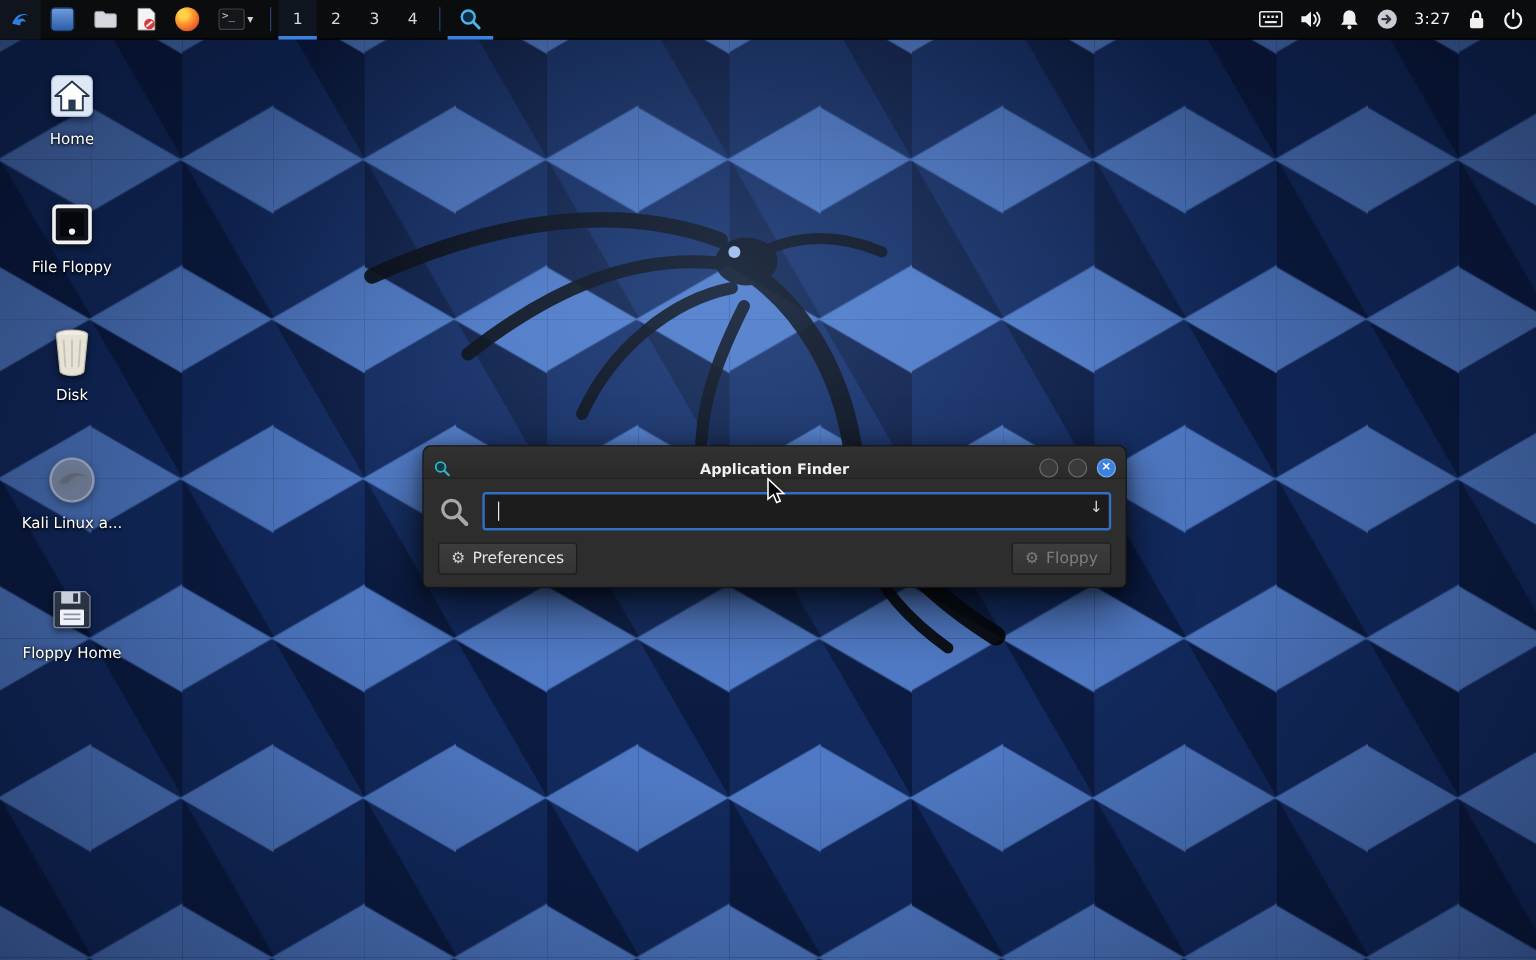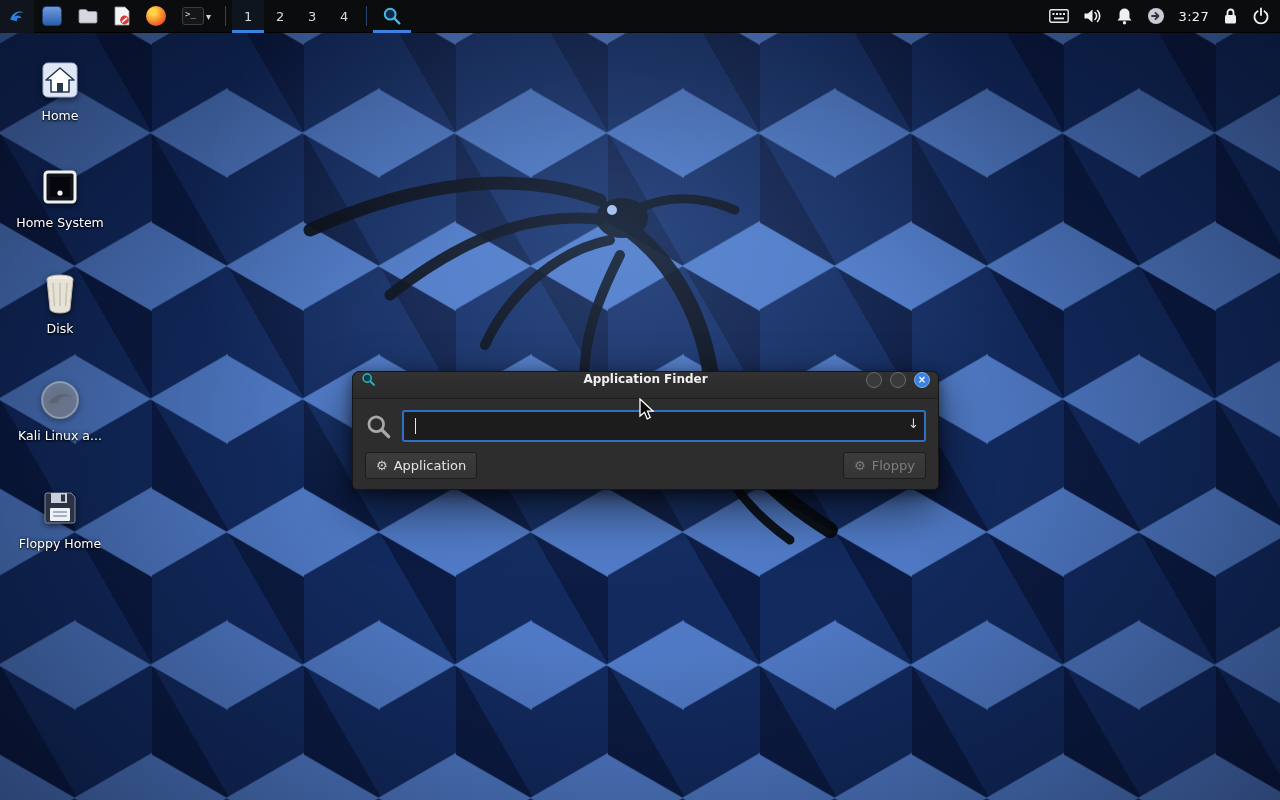--- a/index.html
+++ b/index.html
@@ -51,21 +51,21 @@
   .desk-item { position:absolute; left:12px; width:96px; display:flex; flex-direction:column; align-items:center; gap:5px; cursor:pointer; z-index:10; }
   .desk-item .lbl { color:#fff; font-size:12.5px; text-shadow:0 1px 2px #000, 0 0 4px rgba(0,0,0,.8); white-space:nowrap; max-width:96px; overflow:hidden; text-overflow:ellipsis; }
   .icon48 { width:46px; height:46px; display:flex; align-items:center; justify-content:center; filter:drop-shadow(0 2px 3px rgba(0,0,0,.6)); }
 
   
   .appfinder {
     position:absolute; left:352px; top:371px; width:587px; z-index:60;
     background:#2d2d2d; border:1px solid #151515; border-radius:7px 7px 5px 5px;
     box-shadow:0 18px 48px rgba(0,0,0,.6), 0 4px 14px rgba(0,0,0,.5);
   }
-  .titlebar { height:27px; display:flex; align-items:flex-start; padding:0 8px; background:linear-gradient(180deg,#323232,#2a2a2a); border-bottom:1px solid #1e1e1e; border-radius:7px 7px 0 0; cursor:default; }
+  .titlebar { height:27px; display:flex; align-items:flex-end; padding:0 8px; background:linear-gradient(180deg,#323232,#2a2a2a); border-bottom:1px solid #1e1e1e; border-radius:7px 7px 0 0; cursor:default; }
   .titlebar .title { position:absolute; left:0; right:0; text-align:center; font-size:12px; font-weight:bold; color:#f0f0f0; pointer-events:none; }
   .winbtns { margin-left:auto; display:flex; gap:8px; z-index:2; }
   .winbtn { width:16px; height:16px; border-radius:50%; background:#3a3a3a; border:1px solid #6b6b6b; cursor:pointer; display:flex; align-items:center; justify-content:center; }
   .winbtn.close { background:#3b82e0; border-color:#79aef2; color:#fff; font-size:10px; font-weight:bold; line-height:1; }
   .finder-body { padding:11px 12px 10px 12px; }
   .search-row { display:flex; align-items:center; gap:10px; margin-bottom:10px; }
   .input-wrap { position:relative; flex:1; }
   .search-input {
     width:100%; height:32px; background:#1c1c1c; border:2px solid #2f6fc5; border-radius:3px;
     color:#eee; font-size:14px; padding:0 26px 0 12px; outline:none; font-family:"DejaVu Sans",sans-serif;
@@ -227,21 +227,21 @@
 </div>
 
 <div class="desk-item" style="top:164px;">
   <div class="icon48">
     <svg width="42" height="42" viewBox="0 0 42 42">
       <rect x="6" y="6" width="30" height="30" rx="3" fill="#101319" stroke="#f2f2f2" stroke-width="3"></rect>
       <rect x="11" y="11" width="20" height="20" fill="#05070c"></rect>
       <circle cx="21" cy="27" r="2.6" fill="#f2f2f2"></circle>
     </svg>
   </div>
-  <div class="lbl">Home System</div>
+  <div class="lbl">File Floppy</div>
 </div>
 
 <div class="desk-item" style="top:270px;">
   <div class="icon48">
     <svg width="40" height="44" viewBox="0 0 40 44">
       <ellipse cx="20" cy="8" rx="13" ry="4" fill="#f1ede4" stroke="#b9b4a8"></ellipse>
       <path d="M7 8 L10 38 a10 4 0 0 0 20 0 L33 8" fill="#e7e2d6" stroke="#b9b4a8"></path>
       <path d="M13 12 L14.5 35 M20 12 V35 M27 12 L25.5 35" stroke="#c9c4b7" stroke-width="1.6"></path>
     </svg>
   </div>
@@ -297,21 +297,21 @@
       </svg>
       <div class="input-wrap">
         <input class="search-input" type="text" value="" style="">
         <div class="fake-caret"></div>
         <span class="input-arrow">↓</span>
       </div>
     </div>
     <div class="btn-row">
       <div class="btn">
         <span class="glyph">⚙</span>
-        <span>Application</span>
+        <span>Preferences</span>
       </div>
       <div class="btn disabled btn-launch">
         <span class="glyph">⚙</span>
         <span>Floppy</span>
       </div>
     </div>
   </div>
 </div>
 
 <svg class="cursor" width="20" height="24" viewBox="0 0 20 24">

